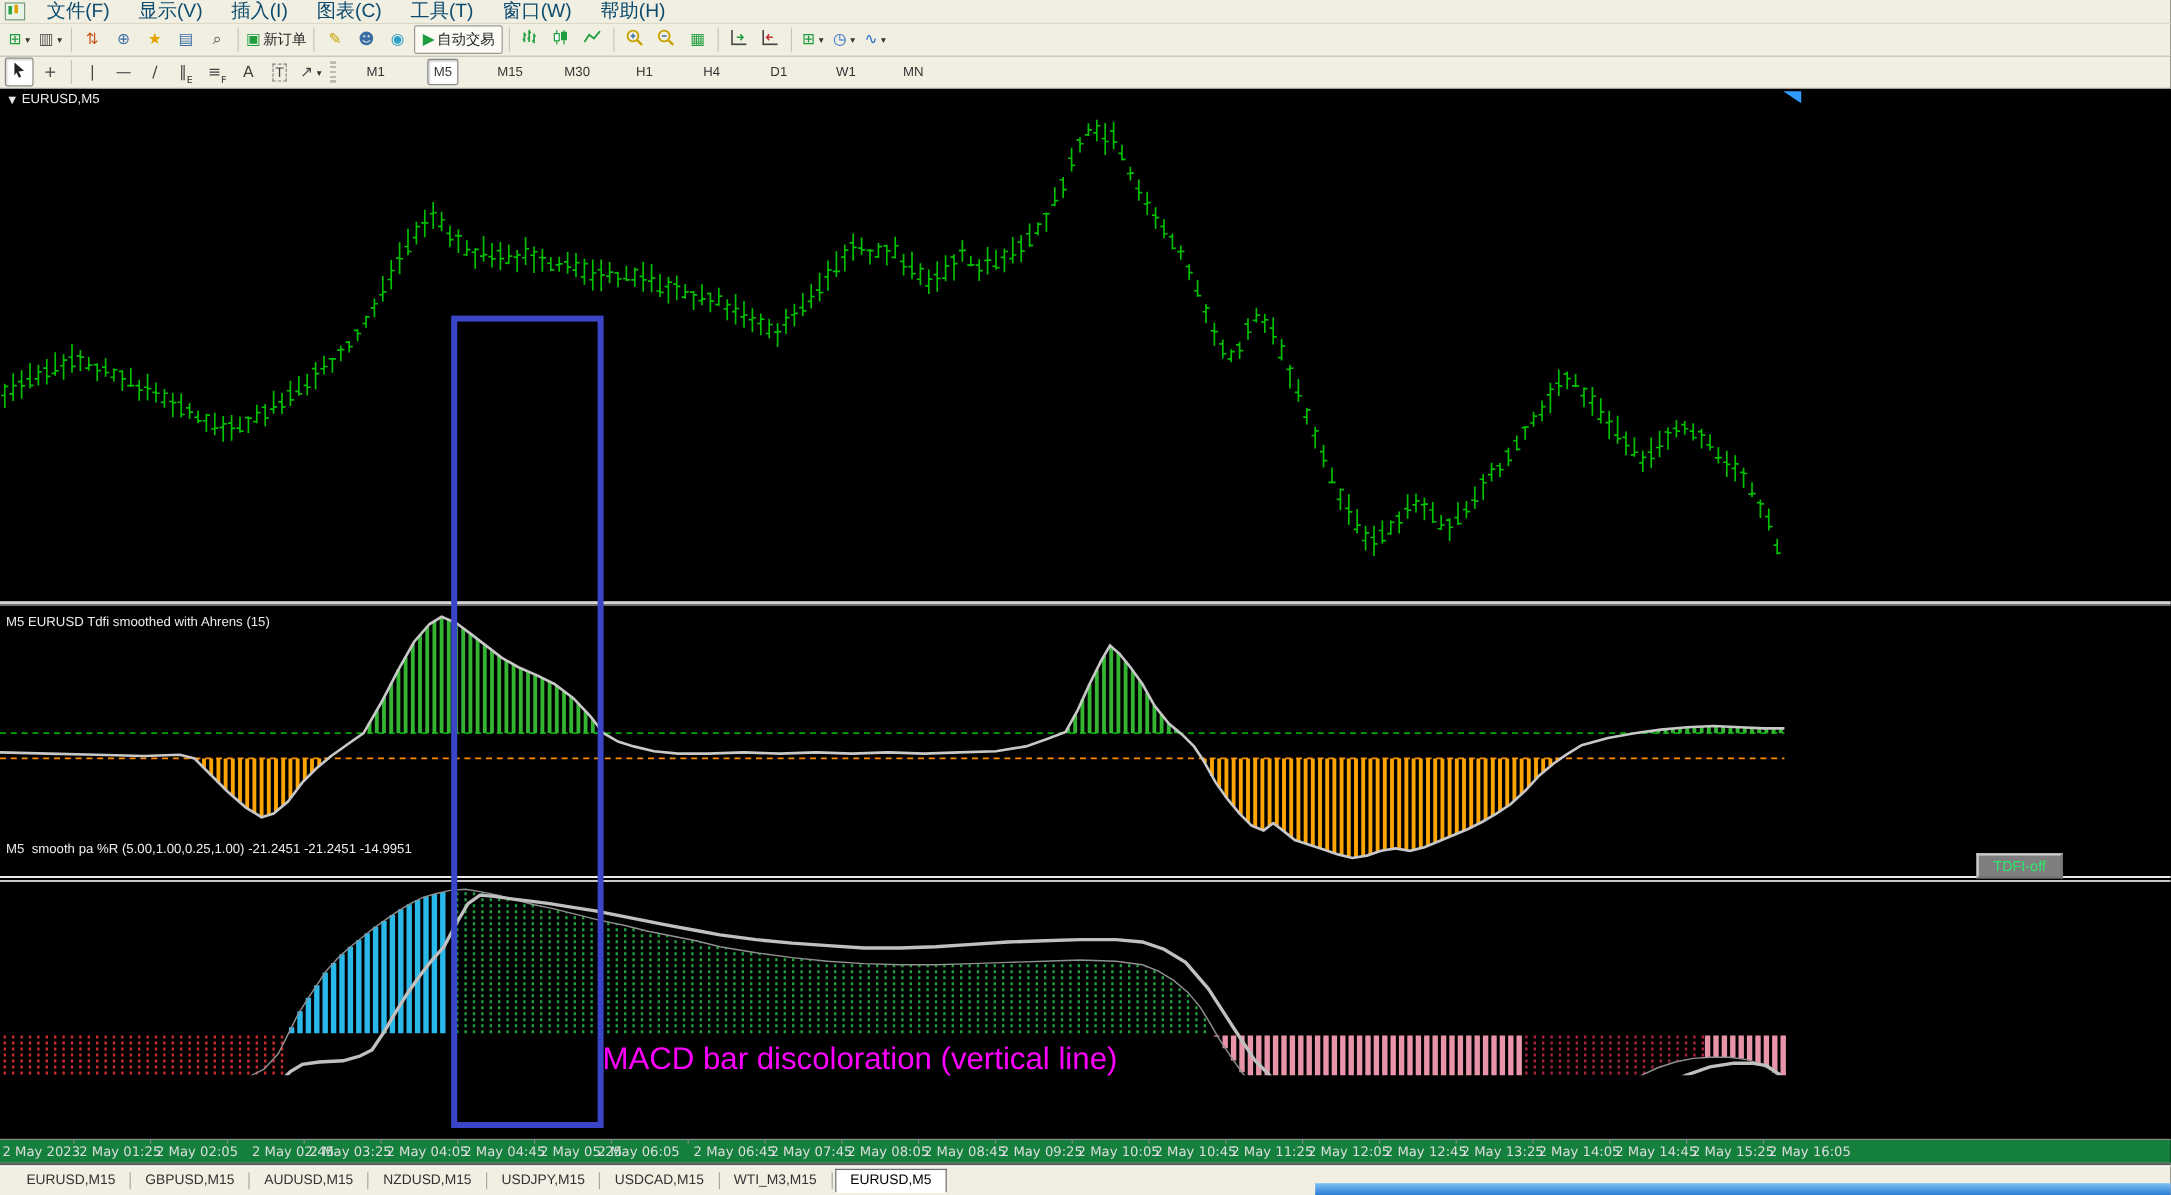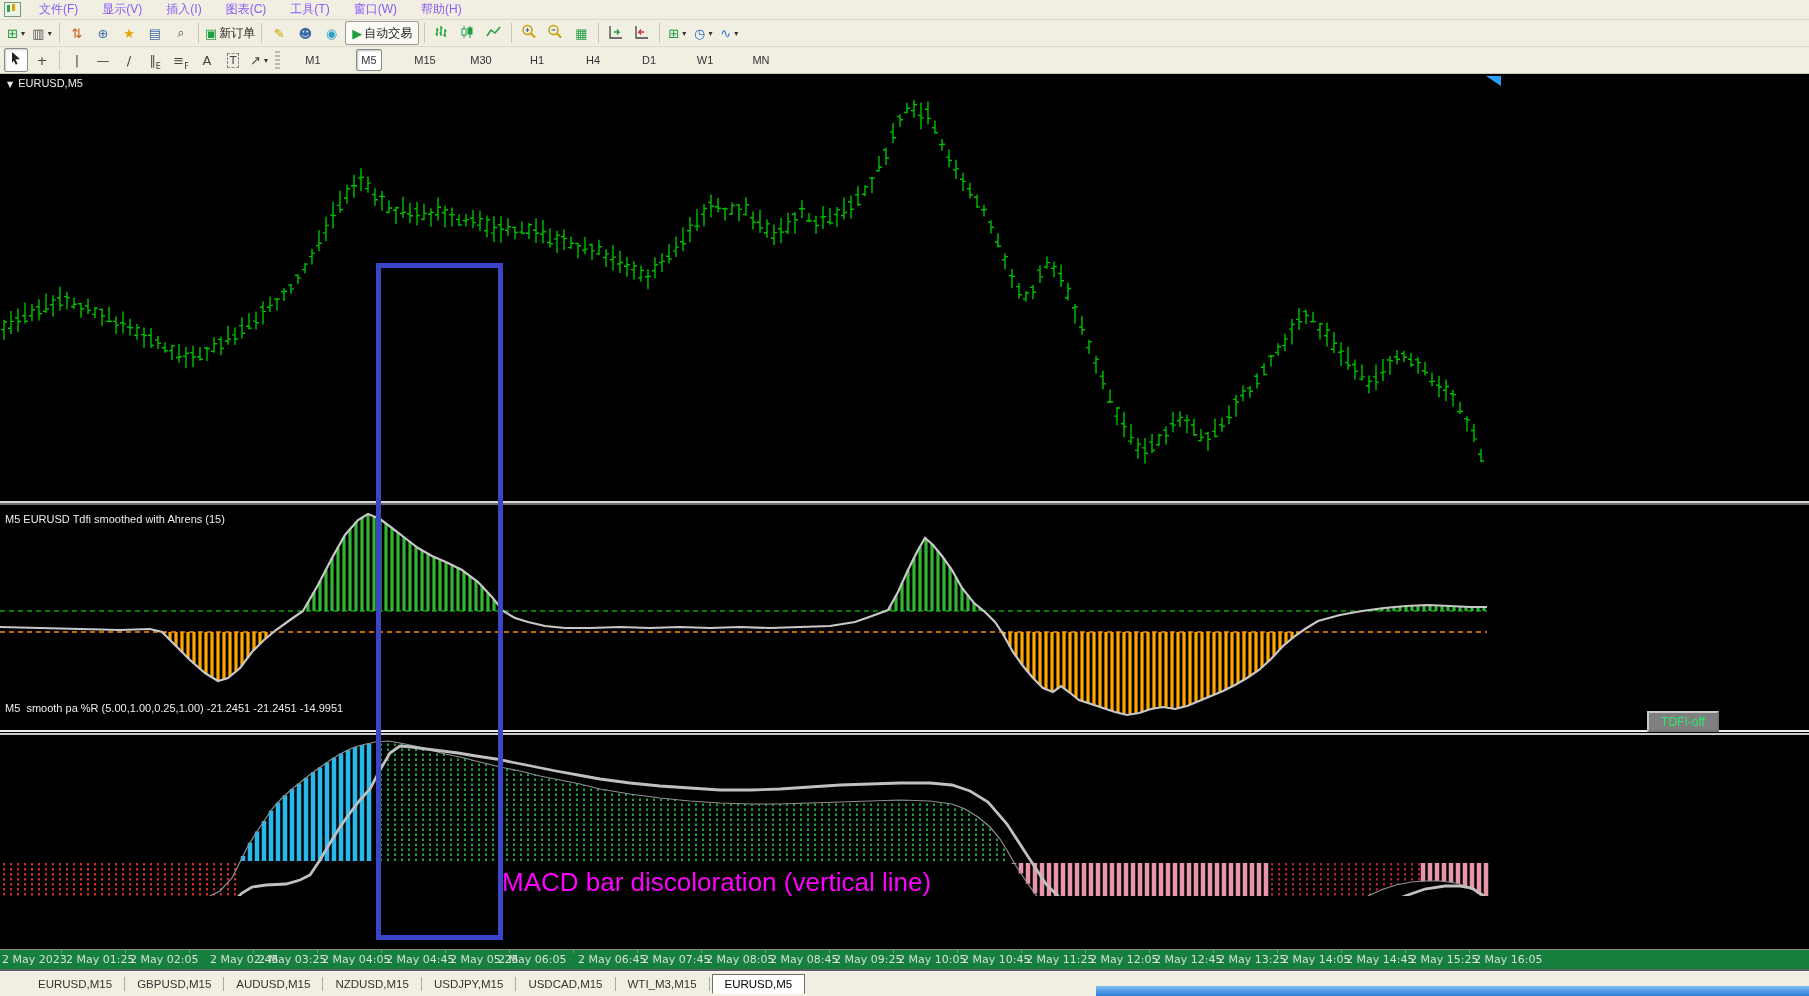--- a/index.html
+++ b/index.html
@@ -1,19 +1,19 @@
 <!DOCTYPE html>
 <html><head>
 <meta charset="utf-8">
 <style>
   html,body{margin:0;padding:0;background:#000;width:1809px;height:996px;overflow:hidden;}
   #app{position:relative;width:1809px;height:996px;font-family:"Liberation Sans",sans-serif;background:#000;}
   
   .menubar{position:absolute;left:0;top:0;width:1809px;height:19px;background:#F1EFE2;border-bottom:1px solid #DCD9C8;
-    display:flex;align-items:center;font-size:12px;color:#8b5cf6;}
+    display:flex;align-items:center;font-size:16px;color:#0c4a6e;}
   .app-icon{width:15px;height:13px;margin:0 6px 0 4px;background:#E8F4E8;border:1px solid #7A9A7A;position:relative;}
   .app-icon::after{content:"";position:absolute;left:2px;top:2px;width:3px;height:7px;background:#2FA34A;box-shadow:5px -1px 0 #E0A000;}
   .menu-item{padding:1px 12px;cursor:default;}
   
   .toolbar{position:absolute;left:0;width:1809px;height:27px;background:#F1EFE2;display:flex;align-items:center;padding-left:3px;box-sizing:border-box;}
   .tb1{top:20px;border-bottom:1px solid #DCD9C8;}
   .tb2{top:47px;border-bottom:1px solid #C9C6B7;}
   .tb-btn{height:22px;min-width:22px;display:flex;align-items:center;justify-content:center;gap:2px;margin:0 1px;
     border:1px solid transparent;border-radius:2px;font-family:"DejaVu Sans",sans-serif;font-size:13px;color:#444;cursor:default;}
   .tb-btn .lbl{font-family:"Liberation Sans",sans-serif;font-size:12px;color:#222;}
@@ -45,21 +45,21 @@
     color:#2EE86C;font-size:12px;font-family:"Liberation Sans",sans-serif;cursor:default;}
   .hl-rect{position:absolute;left:376px;top:189px;width:127px;height:677px;z-index:4;box-sizing:border-box;
     border:5px solid #3B45C8;}
   .annotation{position:absolute;left:502px;top:793px;z-index:5;color:#FF00FF;font-size:26px;
     font-family:"Liberation Sans",sans-serif;white-space:nowrap;}
   .time-axis{position:absolute;left:0;top:876px;width:1809px;height:20px;background:#15803d;z-index:2;}
   .time-label{position:absolute;top:3px;color:#DDD;font-size:11px;font-family:"DejaVu Sans",sans-serif;white-space:nowrap;}
   .time-tick{position:absolute;top:0;width:1px;height:3px;background:#888;}
   
   .tabbar{position:absolute;left:0;top:969px;width:1809px;height:27px;background:#F1EFE2;box-sizing:border-box;
-    border-top:2px solid #5E5E5E;box-shadow:inset 0 1px 0 #FFF;display:flex;align-items:center;padding-left:28px;z-index:4;}
+    border-top:2px solid #5E5E5E;box-shadow:inset 0 1px 0 #FFF;display:flex;align-items:center;padding-left:12px;z-index:4;}
   .tab{padding:4px 10px;font-size:11.5px;color:#333;cursor:default;}
   .tab-sep{width:1px;height:14px;background:#ABA89A;margin:0 2px;}
   .tab.active{background:#FFF;border:1px solid #6E6E6E;border-bottom-color:#FFF;color:#000;padding:3px 12px;}
   .taskbar-strip{position:absolute;left:1096px;top:986px;width:713px;height:10px;z-index:6;
     background:linear-gradient(180deg,#7CC1F5,#2D7BD4);}
 </style>
 </head>
 <body>
 
 <div id="app">

